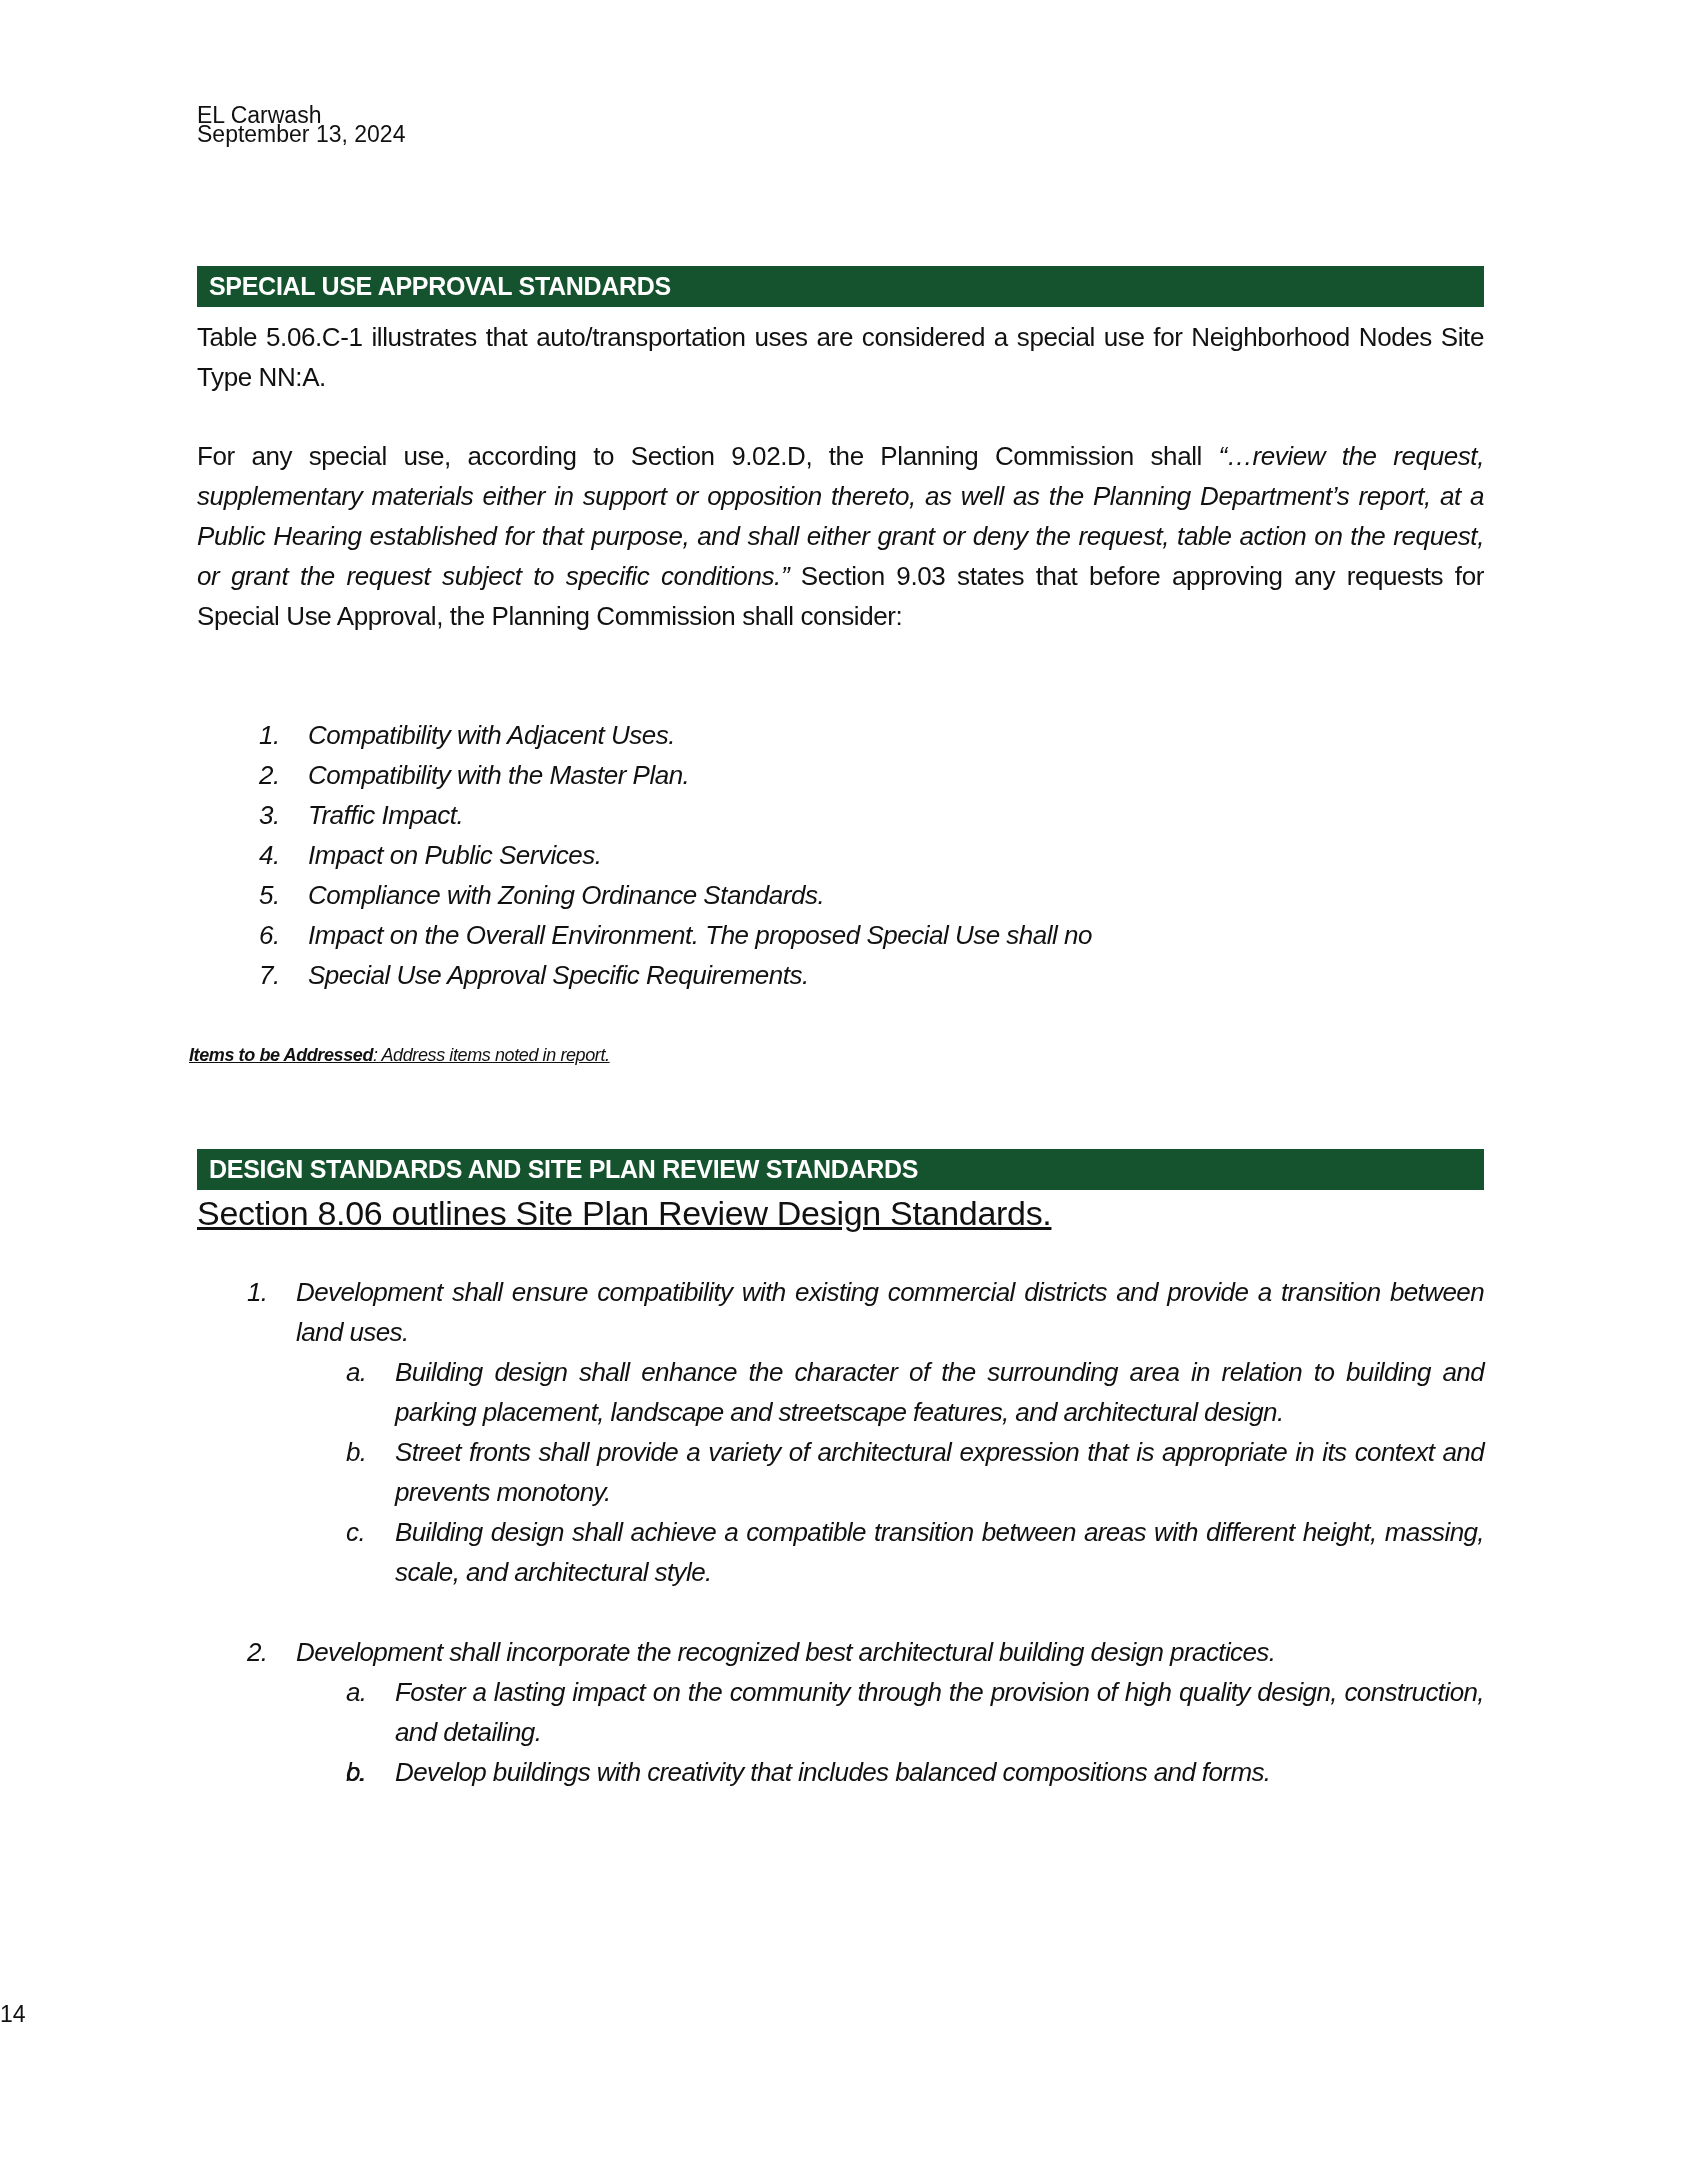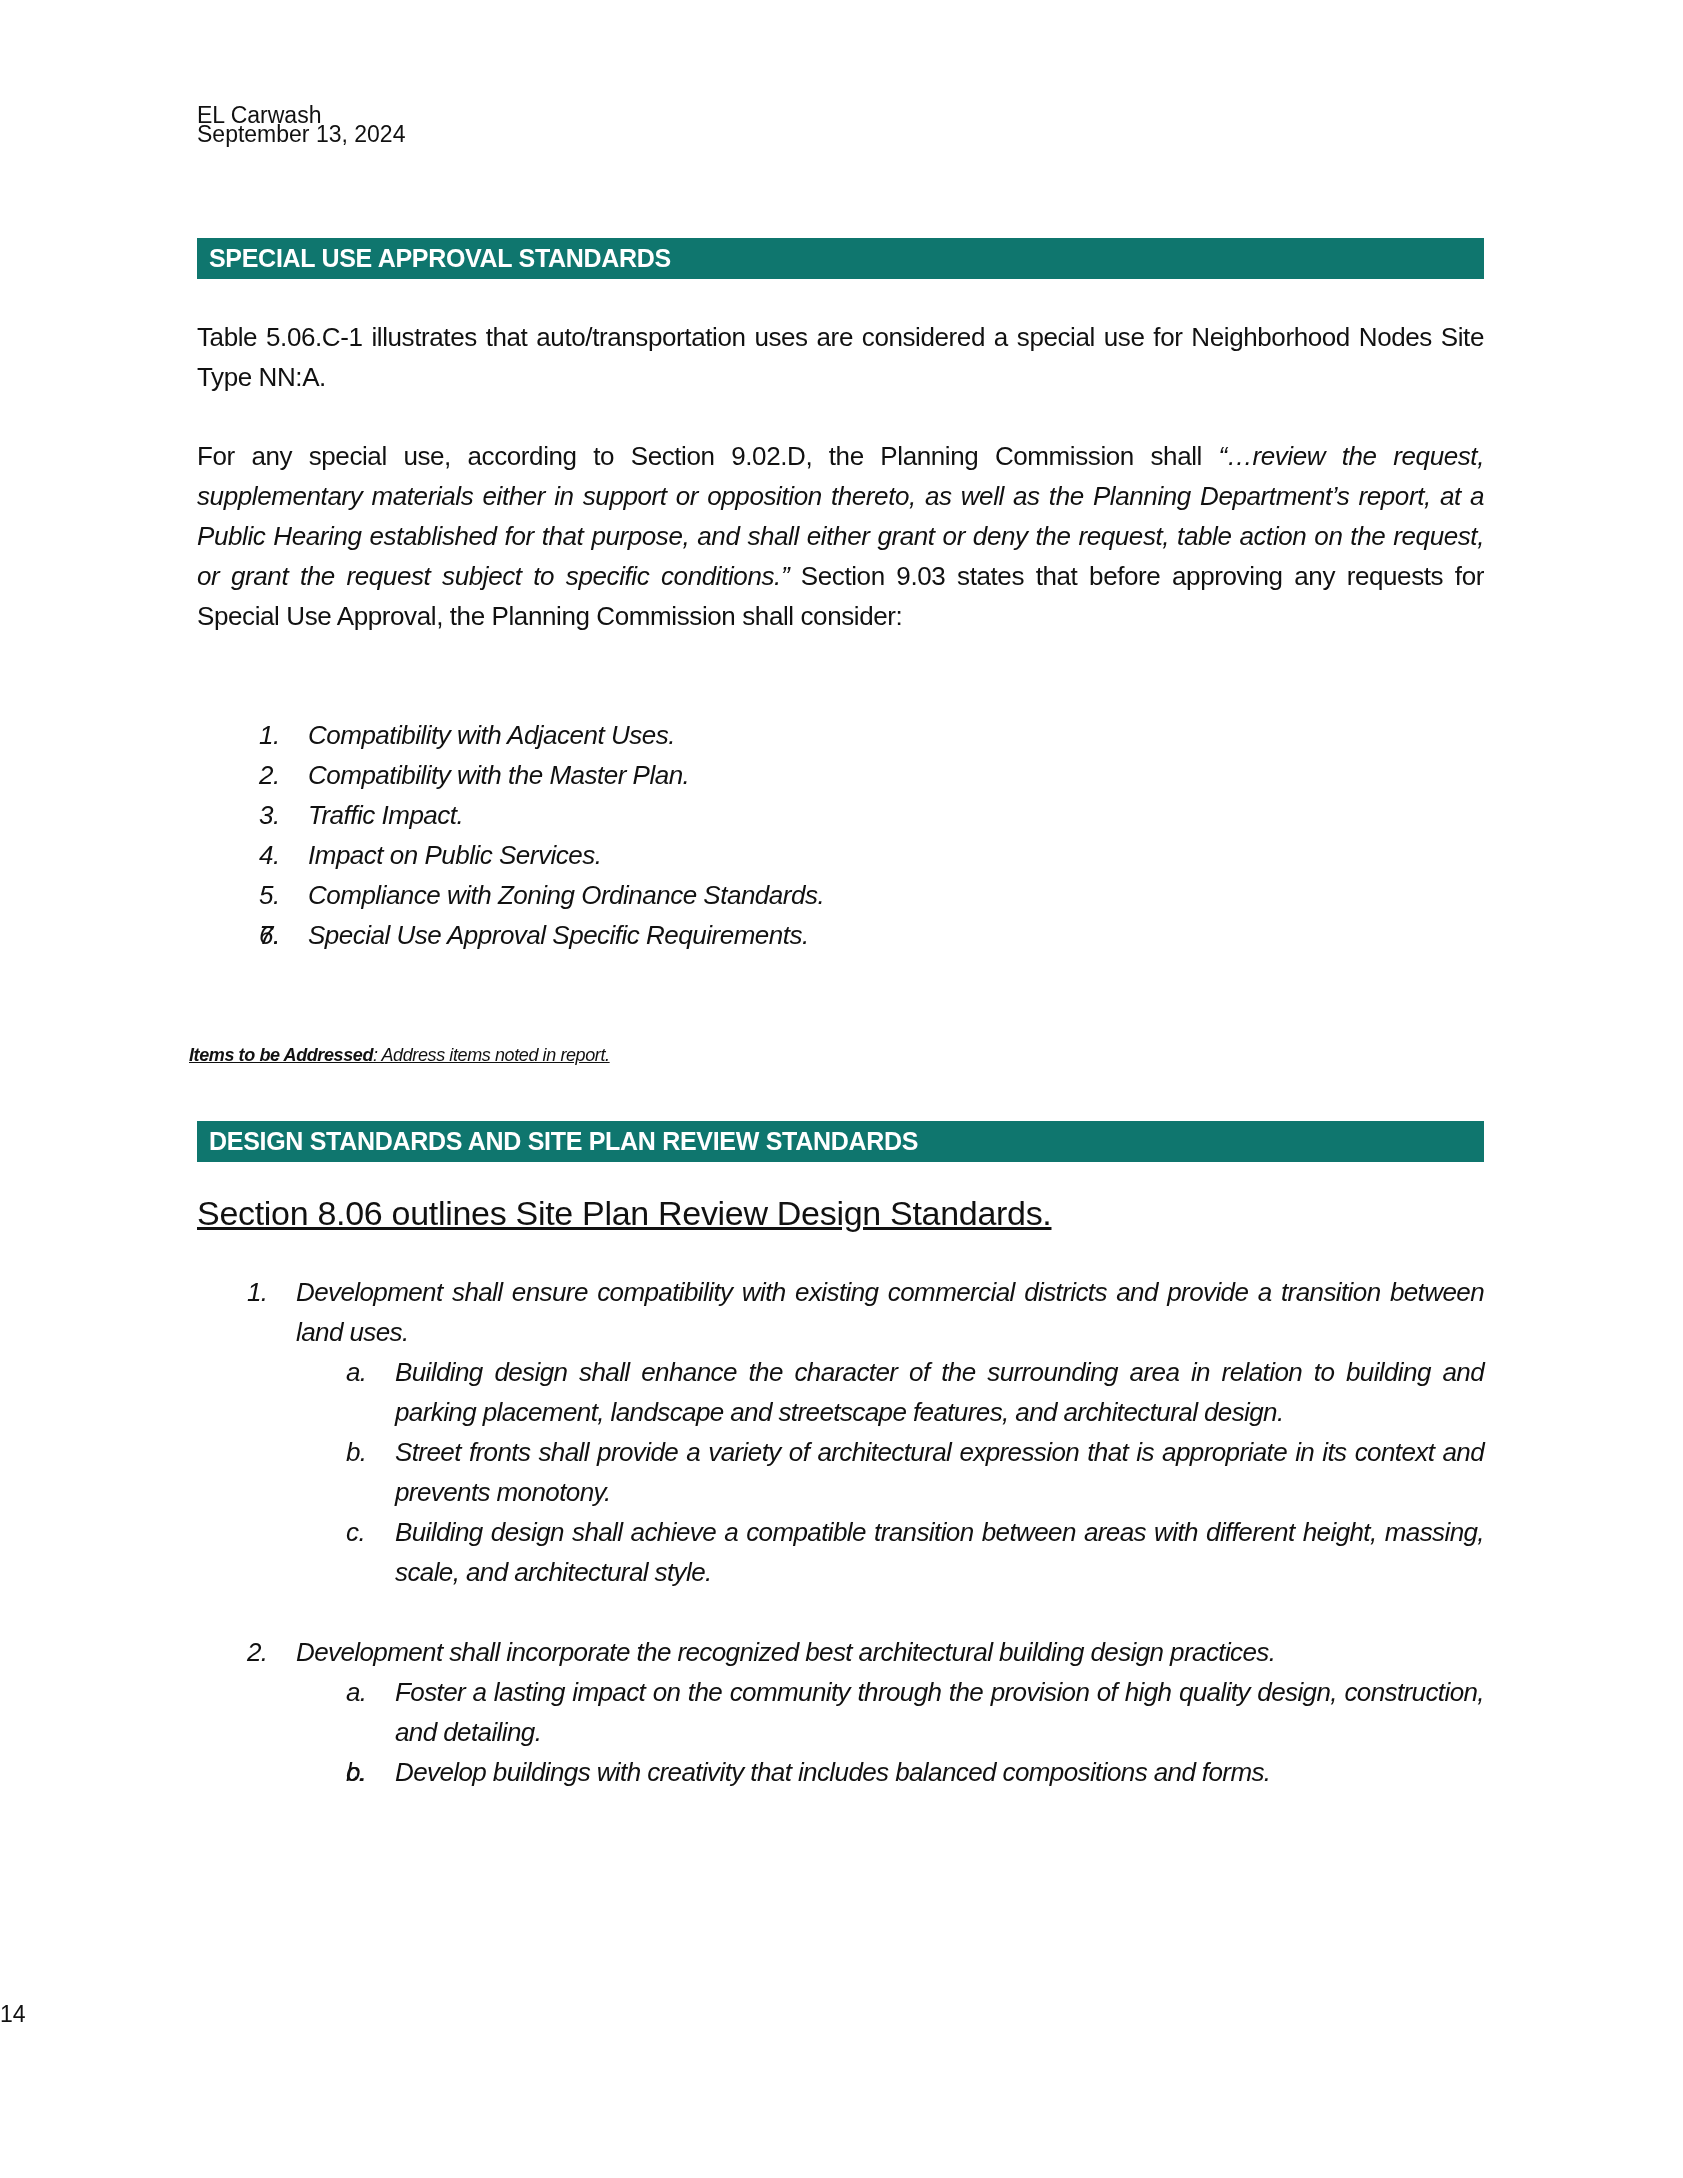--- a/index.html
+++ b/index.html
@@ -1,22 +1,22 @@
 <!DOCTYPE html>
 <html><head>
 <meta charset="utf-8">
 <style>
   html, body { margin: 0; padding: 0; background: #ffffff; }
   body { width: 1683px; height: 2178px; position: relative; overflow: hidden;
          font-family: "Liberation Sans", sans-serif; color: #111; }
   .page { position: absolute; left: 0; top: 0; width: 1683px; height: 2178px; }
   .hdr { position: absolute; left: 197px; font-size: 23px; line-height: 32px; }
-  .bar { position: absolute; left: 197px; width: 1287px; height: 41px; background: #0f766e;
+  .bar { position: absolute; left: 197px; width: 1287px; height: 41px; background: #14532d;
          color: #ffffff; font-weight: bold; font-size: 25px; line-height: 41px; padding-left: 12px;
-         box-sizing: border-box; letter-spacing: -0.3px; }
+         box-sizing: border-box; letter-spacing: -0.3px; margin-top: 28px; }
   .para { position: absolute; left: 197px; width: 1287px; font-size: 26px; line-height: 40px;
           text-align: justify; letter-spacing: -0.4px; }
   .para i { font-style: italic; }
   .ol1 { position: absolute; left: 197px; width: 1287px; font-size: 26px; line-height: 40px; font-style: italic; letter-spacing: -0.5px; }
   .ol1 .li { position: relative; padding-left: 111px; }
   .ol1 .num { position: absolute; left: 62px; font-style: italic; }
   .items { position: absolute; left: 189px; font-size: 18px; line-height: 40px; font-style: italic; letter-spacing: -0.4px; text-decoration: underline; }
   .items b { font-weight: bold; }
   .sec { position: absolute; left: 197px; font-size: 34px; line-height: 40px; text-decoration: underline; letter-spacing: -0.3px; }
   .ol2 { position: absolute; left: 197px; width: 1287px; font-size: 26px; line-height: 40px; font-style: italic; letter-spacing: -0.6px; }
@@ -40,21 +40,21 @@
   <div class="para" style="top:317px;">Table 5.06.C-1 illustrates that auto/transportation uses are considered a special use for Neighborhood Nodes Site Type NN:A.</div>
 
   <div class="para" style="top:436px;"><span>For any special use, according to Section 9.02.D, the Planning Commission shall </span><i>“…review the request, supplementary materials either in support or opposition thereto, as well as the Planning Department’s report, at a Public Hearing established for that purpose, and shall either grant or deny the request, table action on the request, or grant the request subject to specific conditions.”</i><span> Section 9.03 states that before approving any requests for Special Use Approval, the Planning Commission shall consider:</span></div>
 
   <div class="ol1" style="top:715px;">
     <div class="li"><span class="num">1.</span><span>Compatibility with Adjacent Uses.</span></div>
     <div class="li"><span class="num">2.</span><span>Compatibility with the Master Plan.</span></div>
     <div class="li"><span class="num">3.</span><span>Traffic Impact.</span></div>
     <div class="li"><span class="num">4.</span><span>Impact on Public Services.</span></div>
     <div class="li"><span class="num">5.</span><span>Compliance with Zoning Ordinance Standards.</span></div>
-    <div class="li"><span class="num">6.</span></div>
+    <div class="li"><span class="num">6.</span><span>Impact on the Overall Environment. The proposed Special Use shall no</span></div>
     <div class="li"><span class="num">7.</span><span>Special Use Approval Specific Requirements.</span></div>
   </div>
 
   <div class="items" style="top:1035px;"><b>Items to be Addressed</b><span>: Address items noted in report.</span></div>
 
   <div class="bar" style="top:1121px;">DESIGN STANDARDS AND SITE PLAN REVIEW STANDARDS</div>
 
   <div class="sec" style="top:1193px;">Section 8.06 outlines Site Plan Review Design Standards.</div>
 
   <div class="ol2" style="top:1272px;">

